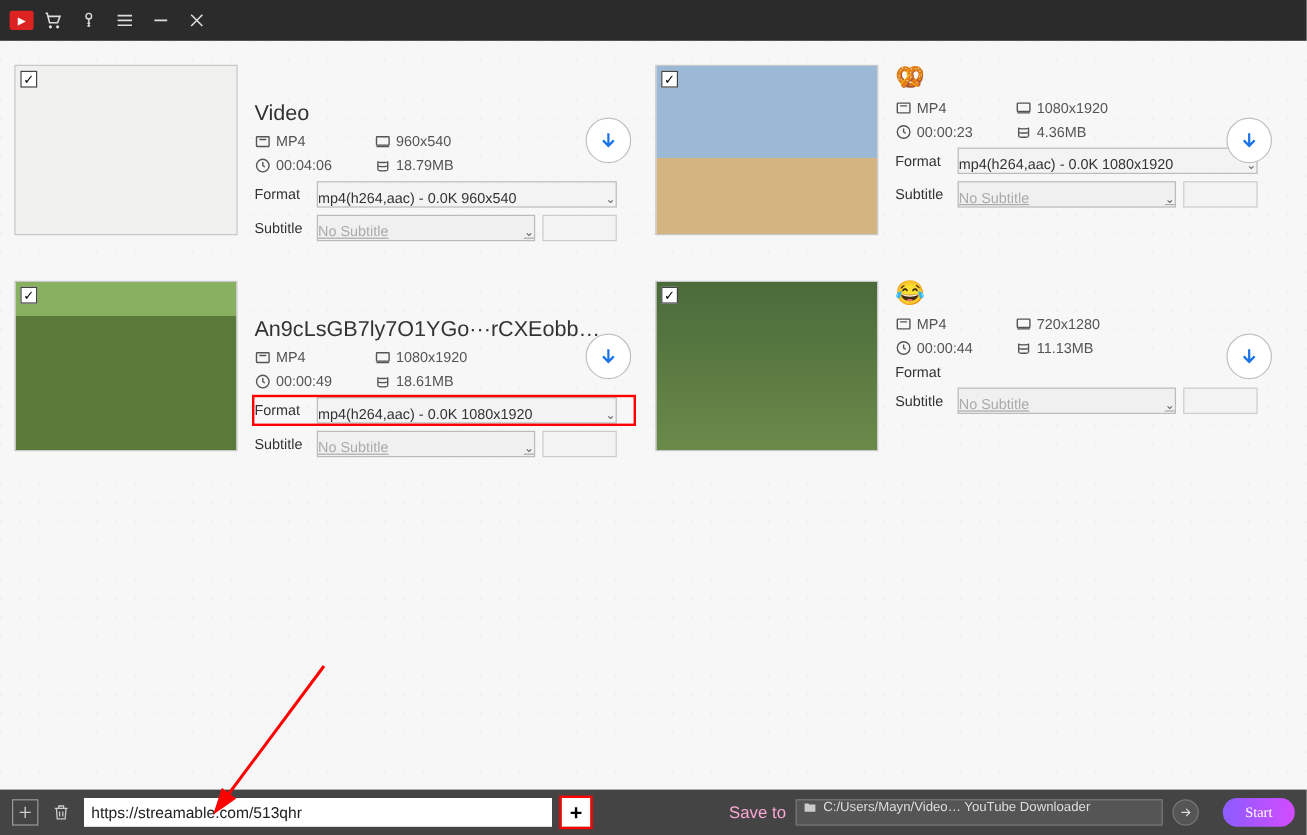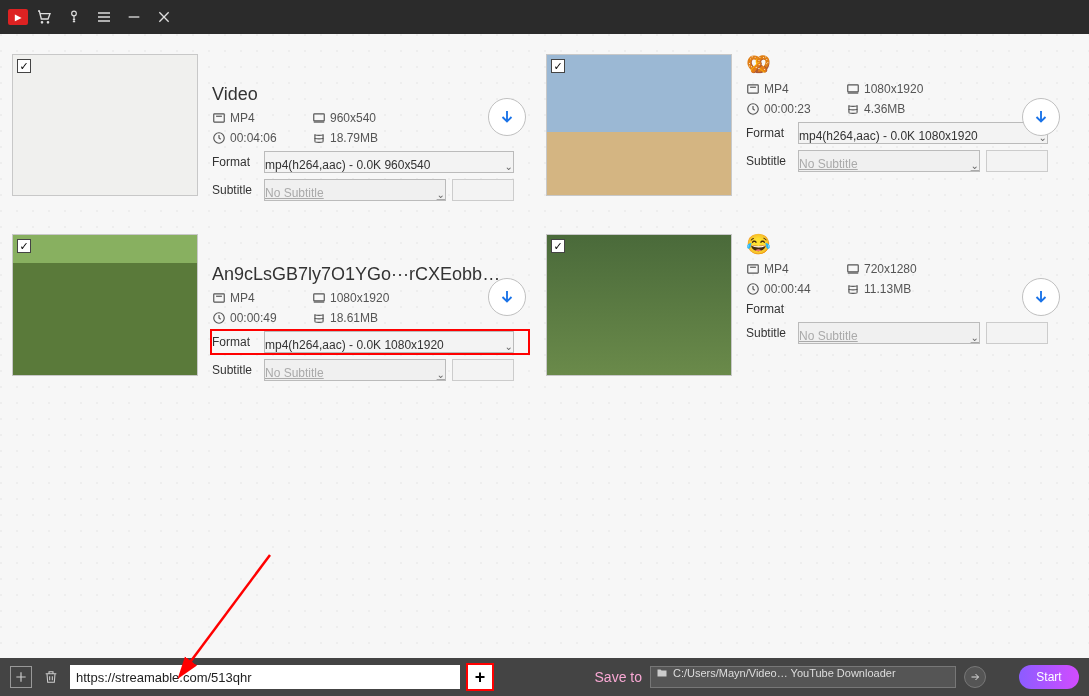--- a/index.html
+++ b/index.html
@@ -32,21 +32,21 @@
 .sub-extra { width:62px; height:22px; border:1px solid #ccc; background:#f3f3f3;}
 .highlight-red { outline:2px solid #ff0000; }
 .bottombar { height:38px; background:#444; display:flex; align-items:center; padding:0 10px; gap:8px; color:#eee; font-size:12px;}
 .bb-icn { width:22px;height:22px;border:1px solid #999;display:flex;align-items:center;justify-content:center;cursor:pointer;color:#ccc;}
 .url-input { width:390px; height:24px; background:#fff; color:#222; border:none; padding:0 6px; font-size:13px;}
 .add-btn { width:24px;height:24px;background:#fff;border:none;display:flex;align-items:center;justify-content:center;cursor:pointer;font-size:18px;color:#000;font-weight:bold;}
 .spacer { flex:1; }
 .save-label { font-size:14px; color:#f9a8d4;}
 .path-box { width:306px; height:22px; background:#555; border:1px solid #777; display:flex;padding:0 4px;gap:4px;font-size:11px;color:#ddd;cursor:pointer;overflow:hidden;white-space:nowrap;}
 .go-btn { width:22px;height:22px;border-radius:50%;background:#555;border:1px solid #777;display:flex;align-items:center;justify-content:center;cursor:pointer;color:#ddd;}
-.start-btn { width:60px;height:24px;border-radius:12px;background:linear-gradient(90deg,#8c5cff,#d24cff);border:none;color:#fff;font-size:12px;cursor:pointer;margin-left:25px;}
+.start-btn { width:60px;height:24px;border-radius:12px;background:linear-gradient(90deg,#8c5cff,#d24cff);border:none;color:#fff;font-size:12px;cursor:pointer;margin-left:12px;font-family:Liberation Serif, serif;}
 .arrow-annotation { position:absolute; left:180px; top:555px; pointer-events:none;}
 .arrow-annotation svg { overflow:visible;}
 .thumb1 { background:#f0f0ee;}
 .thumb2 { background:linear-gradient(#9bb8d4 55%,#d4b582 55%);}
 .thumb3 { background:linear-gradient(#88b060 20%,#5a7a3a 20%);}
 .thumb4 { background:linear-gradient(#4a6a3a,#6a8a4a);}
 </style>
 </head>
 <body>
 

